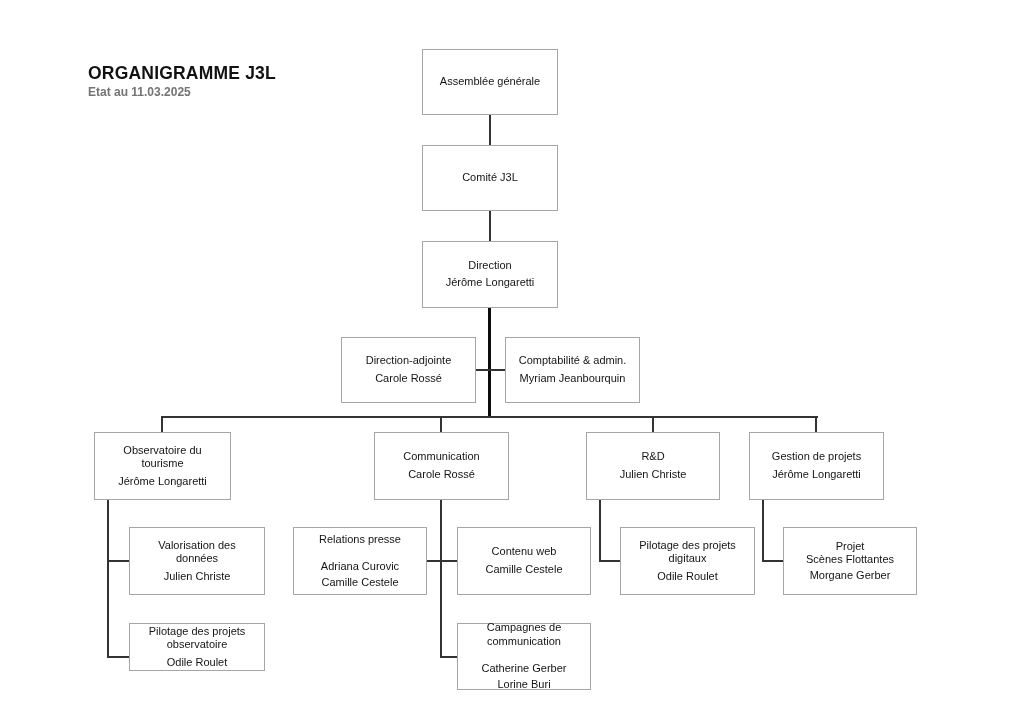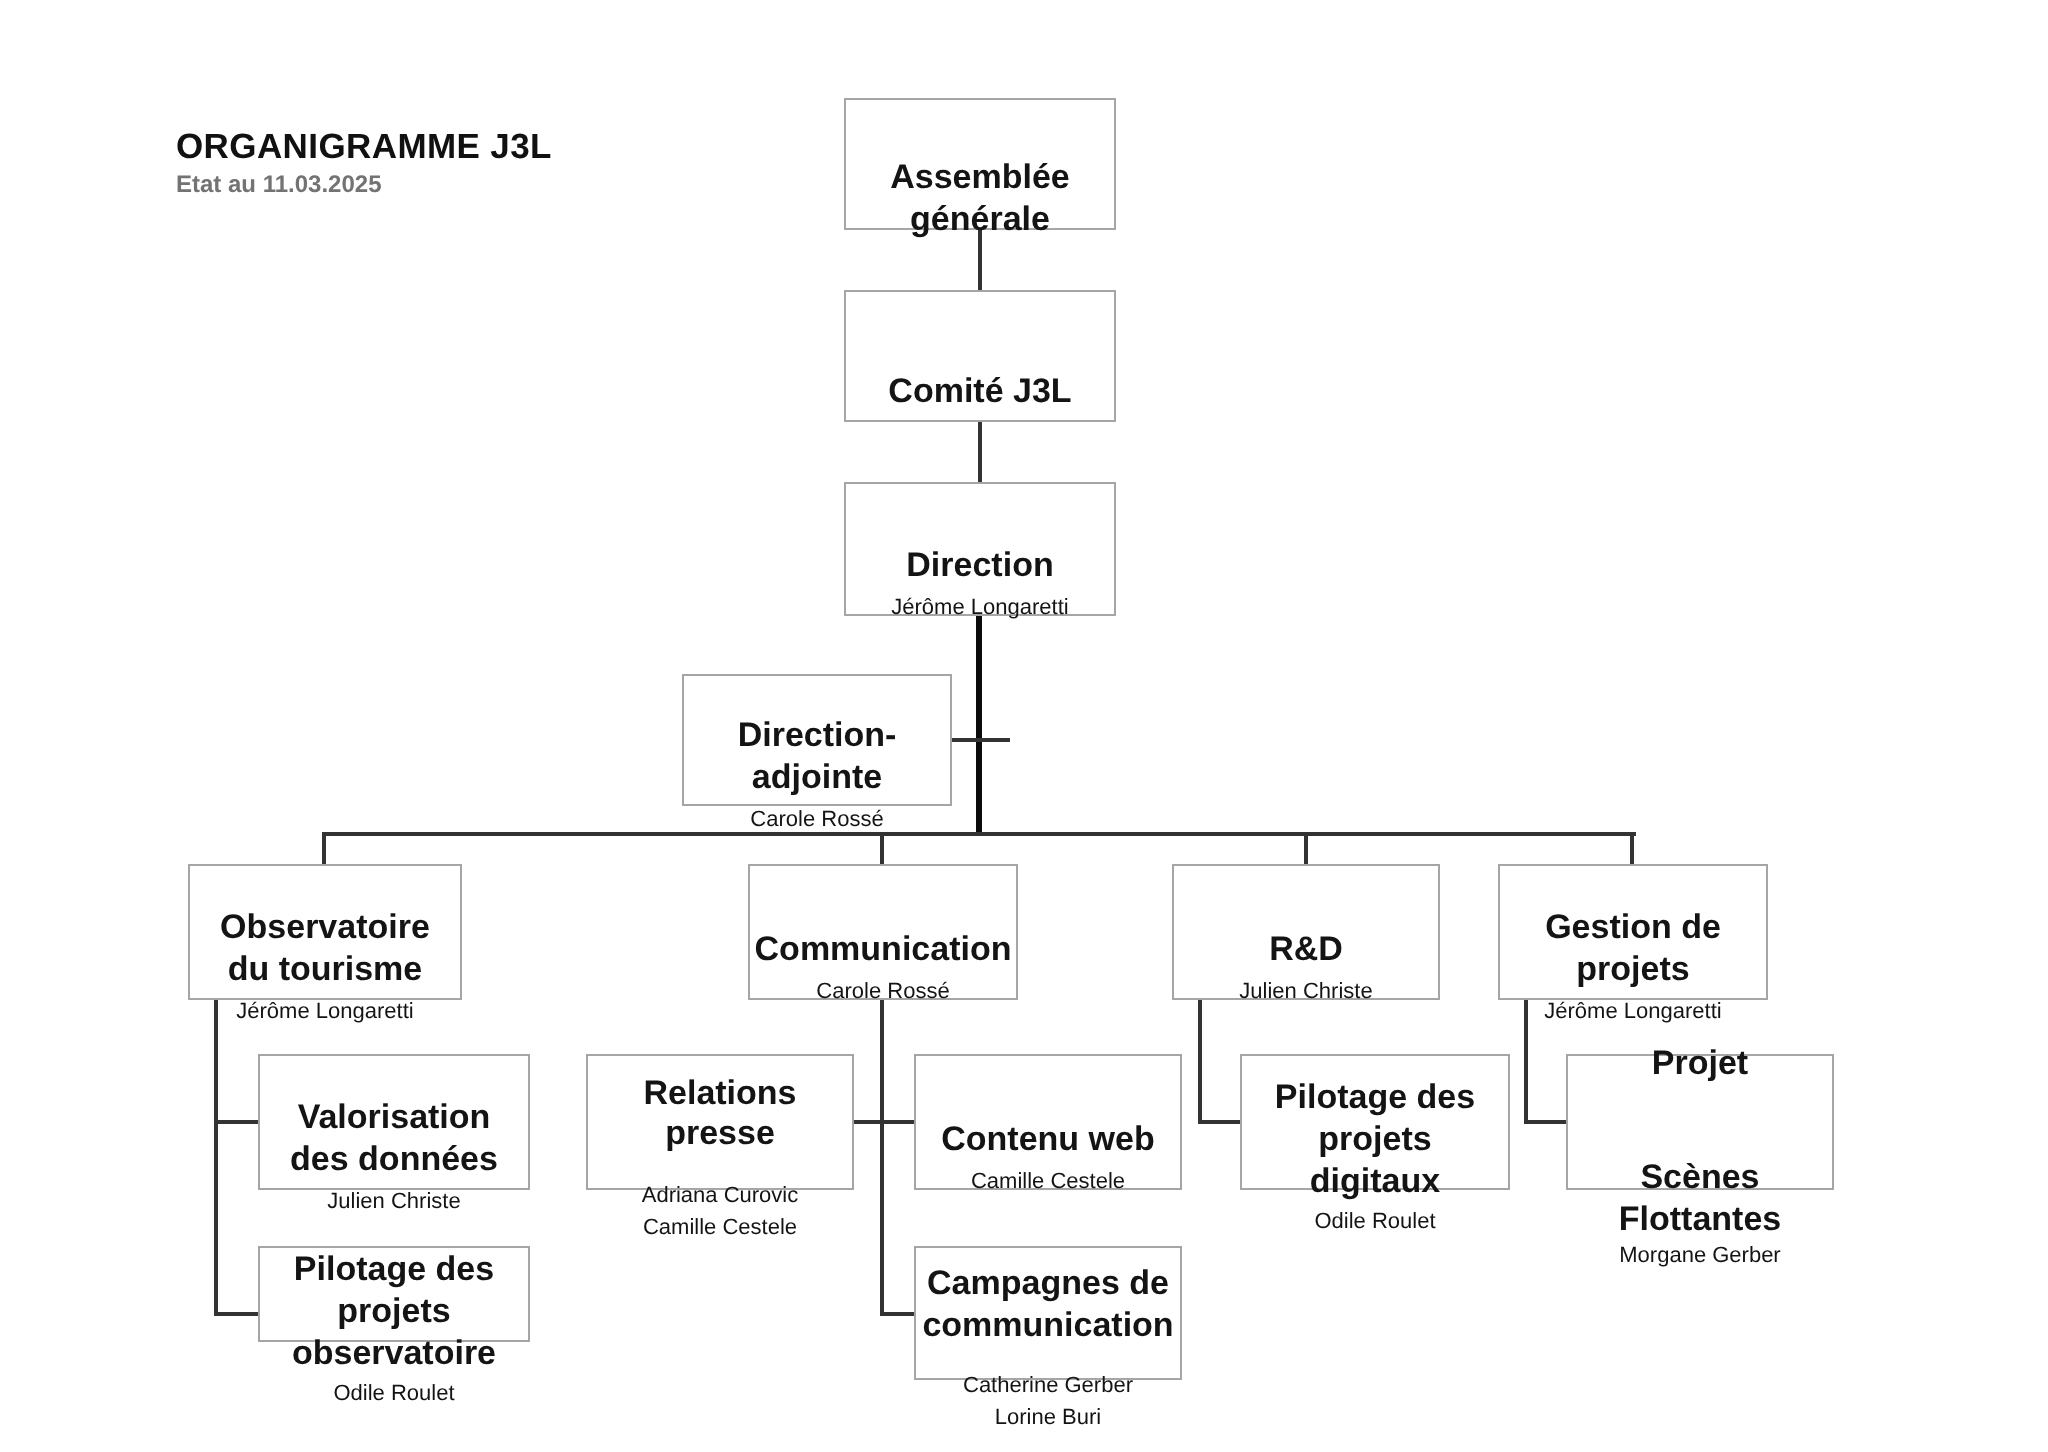--- a/index.html
+++ b/index.html
@@ -35,25 +35,24 @@
     border: 1px solid #a6a6a6;
     box-sizing: border-box;
     display: flex;
     flex-direction: column;
     justify-content: center;
     align-items: center;
     text-align: center;
     padding: 2px 8px;
   }
   .node-title {
-    font-size: 17px;
-    font-weight: bold;
+    font-size: 11px;
+    font-weight: normal;
     line-height: 1.22;
     color: #141414;
-    margin-top: 36px;
   }
   .node-person {
     font-size: 11px;
     line-height: 1.25;
     margin-top: 4px;
     color: #141414;
   }
   .line {
     position: absolute;
     background: #333333;
@@ -102,20 +101,24 @@
 
   <div class="node" style="left:422px;top:241px;width:136px;height:67px">
     <div class="node-title">Direction</div>
     <div class="node-person">Jérôme Longaretti</div>
   </div>
 
   <div class="node" style="left:341px;top:337px;width:135px;height:66px">
     <div class="node-title">Direction-adjointe</div>
     <div class="node-person">Carole Rossé</div>
   </div>
+  <div class="node" style="left:505px;top:337px;width:135px;height:66px">
+    <div class="node-title">Comptabilité &amp; admin.</div>
+    <div class="node-person">Myriam Jeanbourquin</div>
+  </div>
 
   <div class="node" style="left:94px;top:432px;width:137px;height:68px">
     <div class="node-title">Observatoire du tourisme</div>
     <div class="node-person">Jérôme Longaretti</div>
   </div>
   <div class="node" style="left:374px;top:432px;width:135px;height:68px">
     <div class="node-title">Communication</div>
     <div class="node-person">Carole Rossé</div>
   </div>
   <div class="node" style="left:586px;top:432px;width:134px;height:68px">

